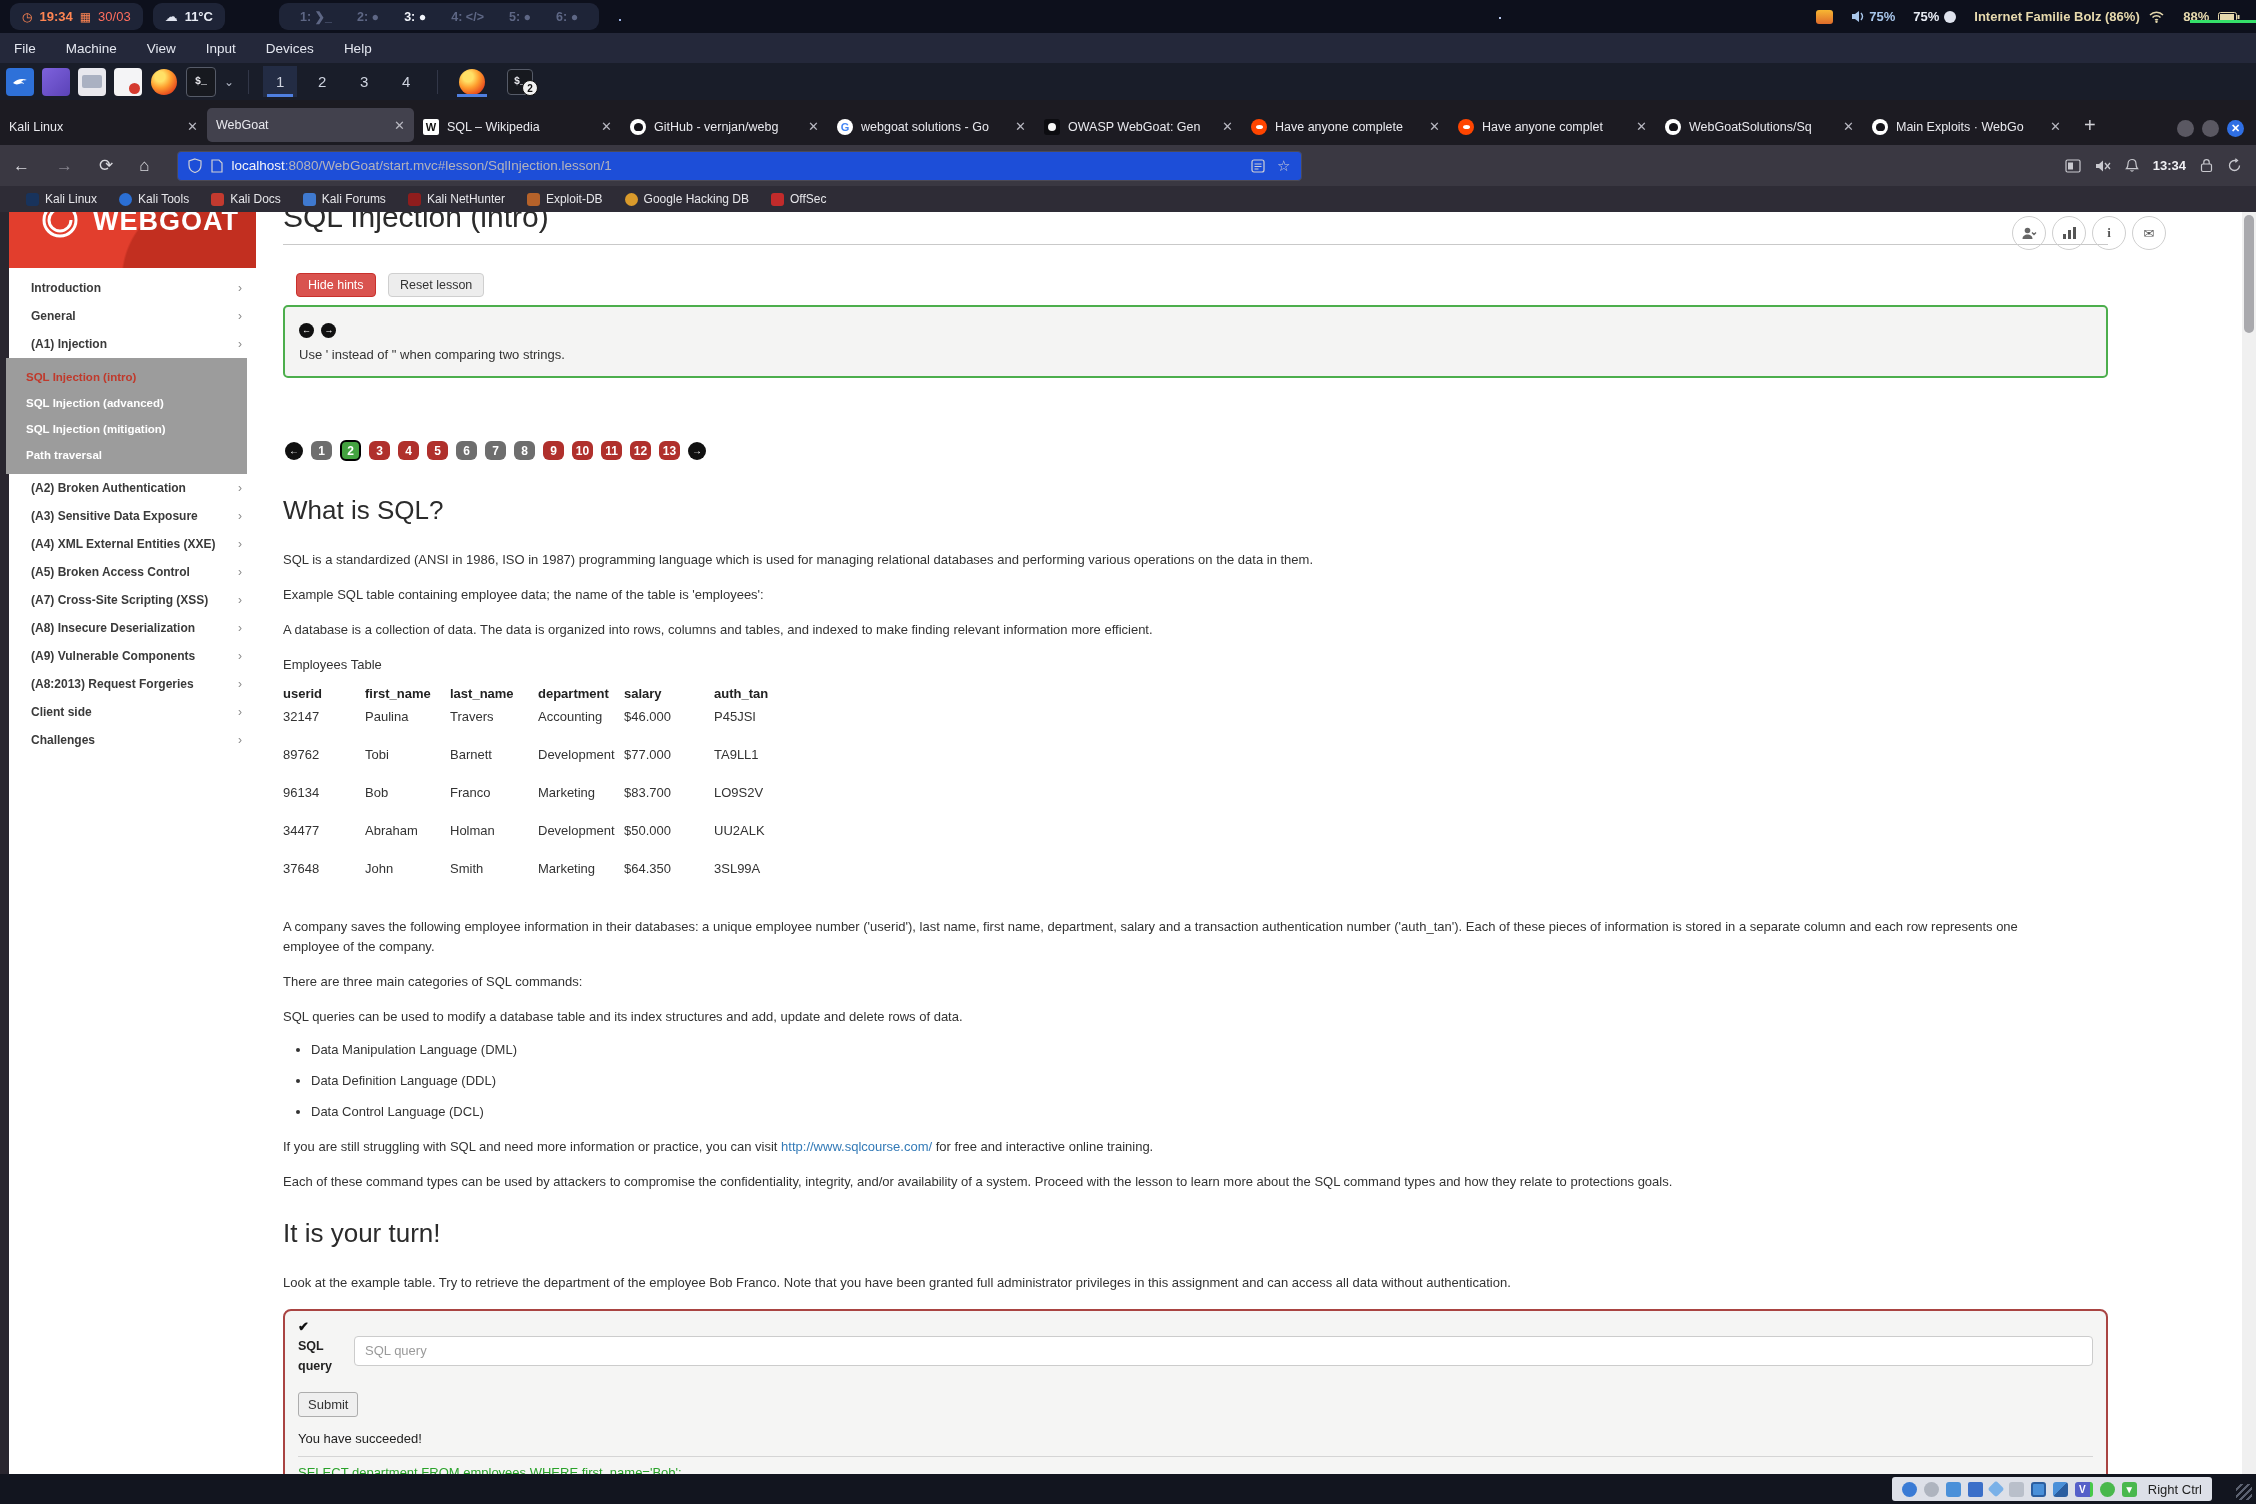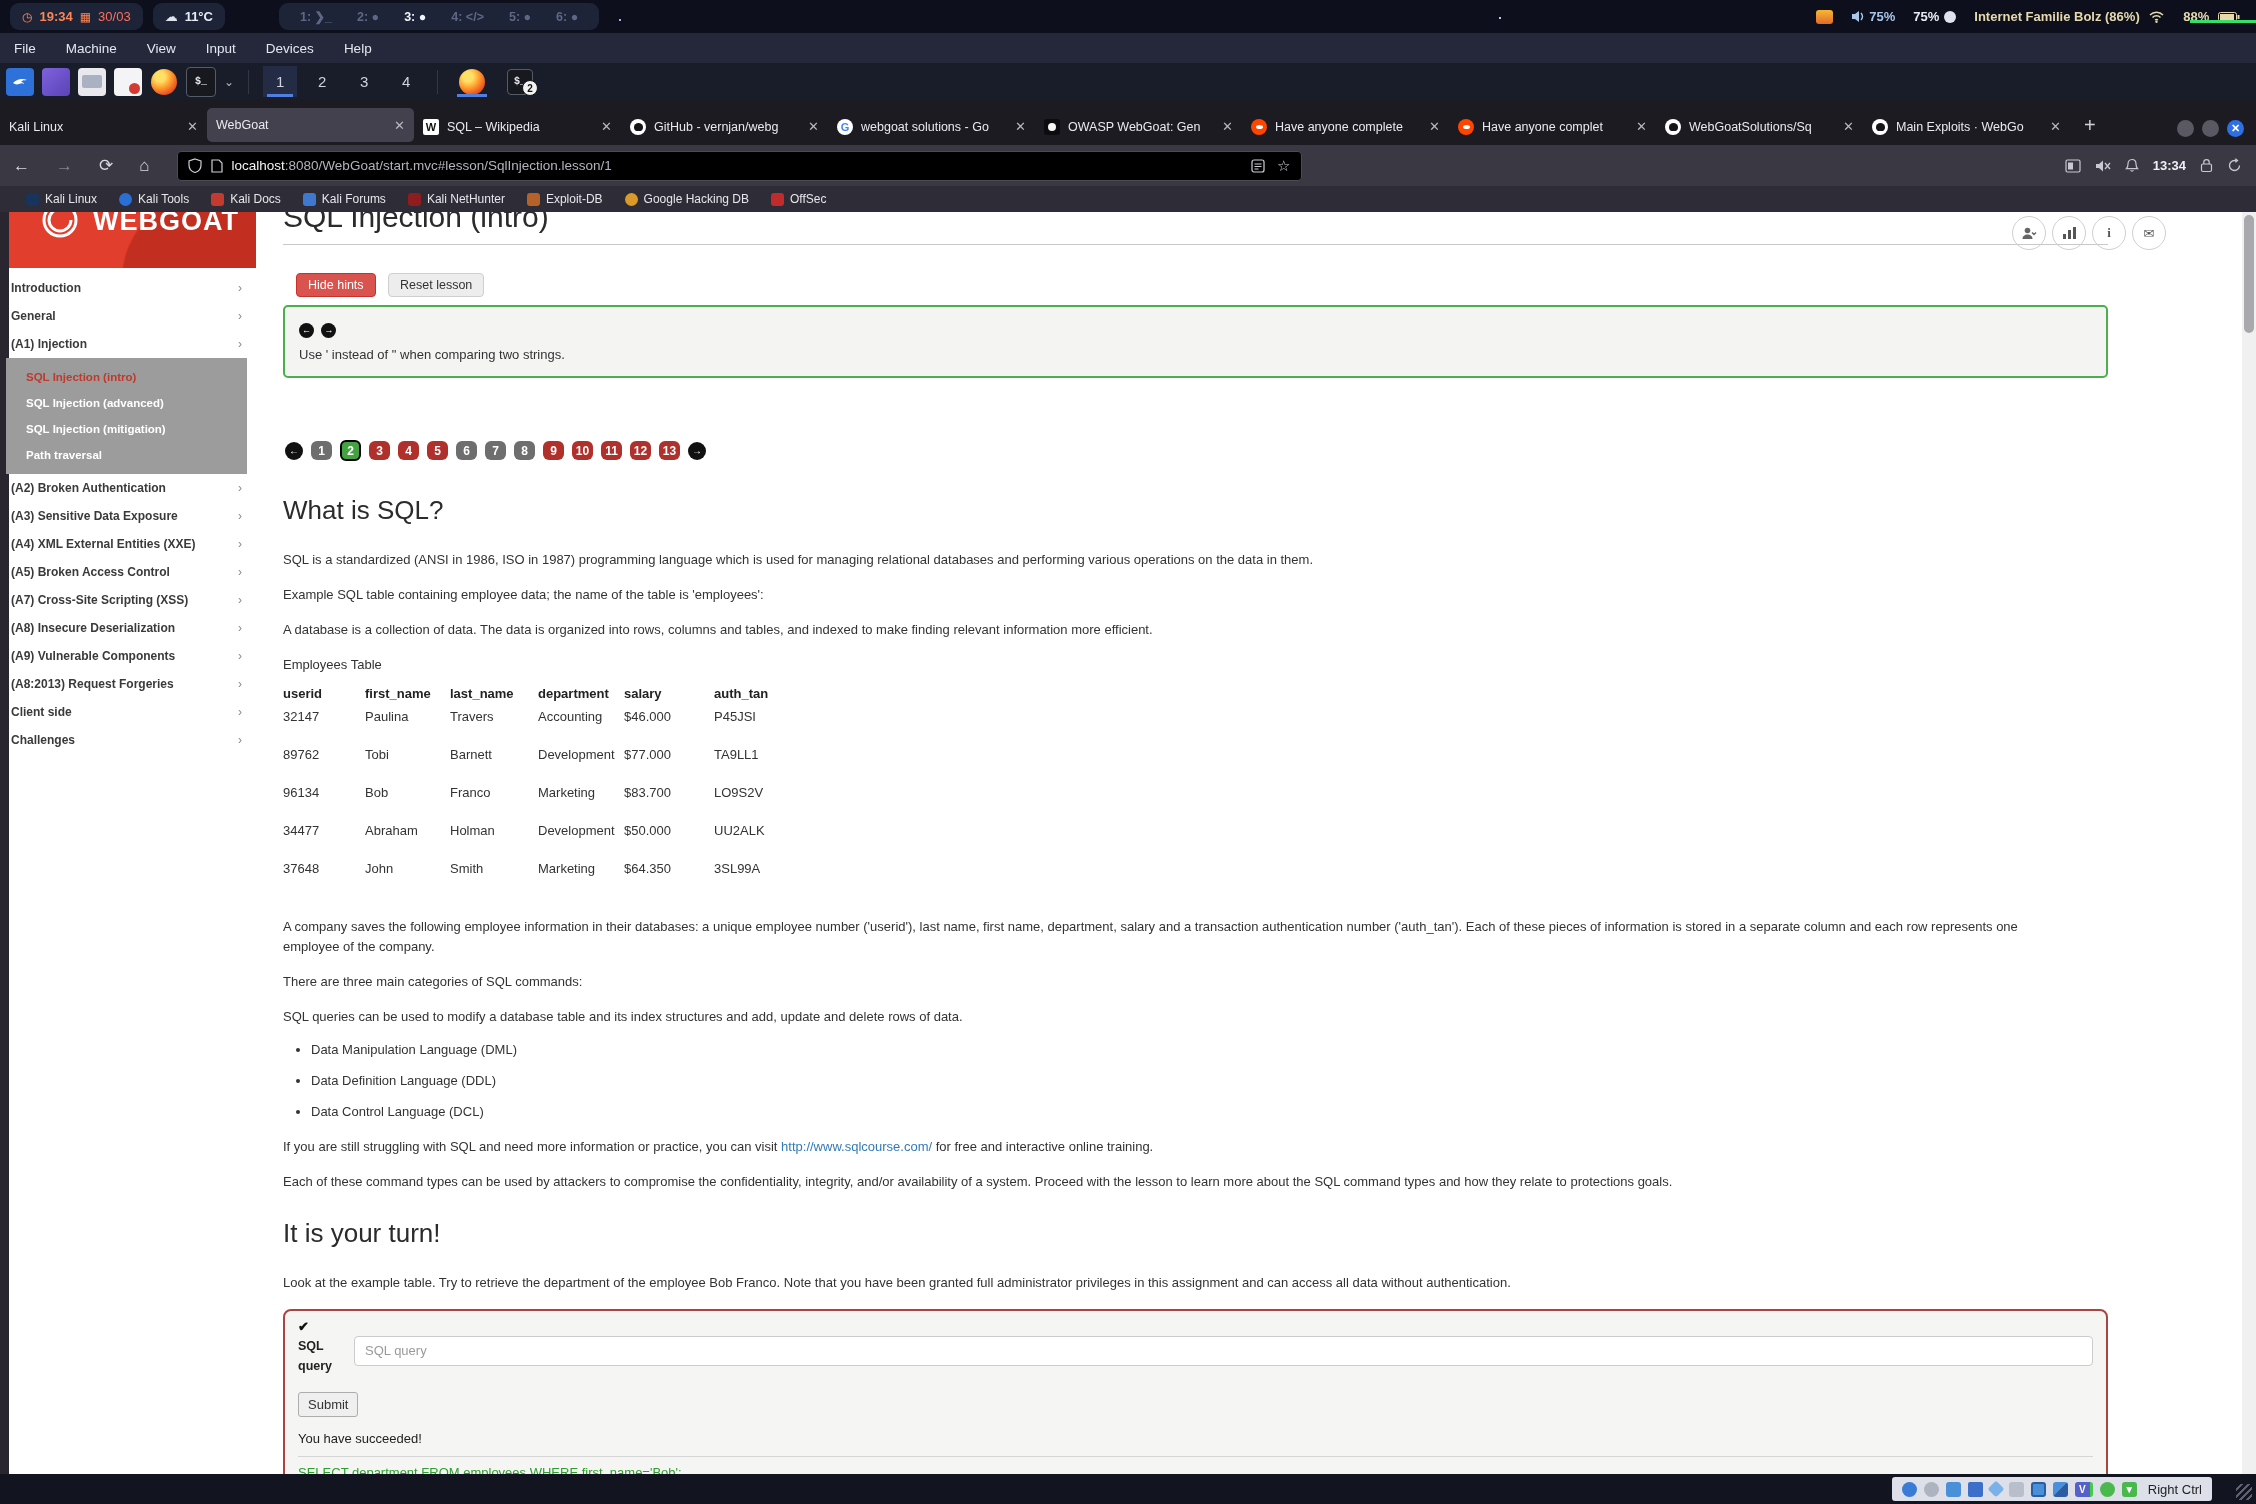--- a/index.html
+++ b/index.html
@@ -98,21 +98,21 @@
   #win-controls{margin-left:auto;display:flex;gap:8px;align-items:center;
     padding:0 12px 8px 0;}
   .wc{width:17px;height:17px;border-radius:50%;background:#5a5862;}
   .wc.close{background:#2f6fe4;color:#fff;font-size:11px;font-weight:bold;
     display:flex;align-items:center;justify-content:center;}
 
   
   #navbar{left:0;top:145px;width:2256px;height:41px;background:#3a3842;
     display:flex;align-items:center;color:#d8d8dd;}
   .nav-ic{font-size:17px;padding:0 13px;color:#d8d8dd;}
-  #urlbar{margin-left:14px;width:1125px;height:30px;background:#000000;
+  #urlbar{margin-left:14px;width:1125px;height:30px;background:#1d4ed8;
     border:1px solid #4c4a55;border-radius:4px;display:flex;align-items:center;
     padding:0 10px;box-sizing:border-box;font-size:13.5px;gap:9px;}
   .url-host{color:#f4f4f7;}
   .url-path{color:#b4b3bc;}
   #nav-right{margin-left:auto;display:flex;align-items:center;gap:14px;
     padding-right:14px;font-size:14px;}
   .nav-clock{color:#f0f0f4;font-size:13px;font-weight:bold;}
 
   
   #bookmarks{left:0;top:186px;width:2256px;height:26px;background:#2e2c36;
@@ -131,21 +131,21 @@
 
   
   #sidebar{left:9px;top:0;width:247px;height:1262px;background:#fff;}
   #sb-header{left:0;top:0;width:247px;height:56px;background:
     radial-gradient(circle at 80% 120%,#c22f20 0 40%,transparent 41%),#e23e2d;
     overflow:hidden;}
   #sb-logo-row{position:absolute;left:28px;top:-14px;display:flex;align-items:center;
     gap:10px;}
   .goat-swirl{width:46px;height:46px;}
   #sb-logo-text{color:#fff;font-size:27px;font-weight:bold;letter-spacing:1px;}
-  .sb-item{height:28px;display:flex;align-items:center;padding:0 14px 0 2px;
+  .sb-item{height:28px;display:flex;align-items:center;padding:0 14px 0 22px;
     font-size:12px;font-weight:bold;color:#3a3a3a;}
   .sb-item .chev{margin-left:auto;color:#8a8a8a;font-size:12px;font-weight:normal;}
   #sb-menu{position:absolute;left:0;top:62px;width:247px;}
   #sb-submenu{background:#9c9c9c;margin-left:-3px;padding:6px 0;width:241px;}
   .sb-sub{height:26px;display:flex;align-items:center;padding-left:20px;
     font-size:11.5px;font-weight:bold;color:#fff;}
   .sb-sub.current{color:#c0392b;}
 
   
   #main{left:283px;top:0;width:1825px;}

